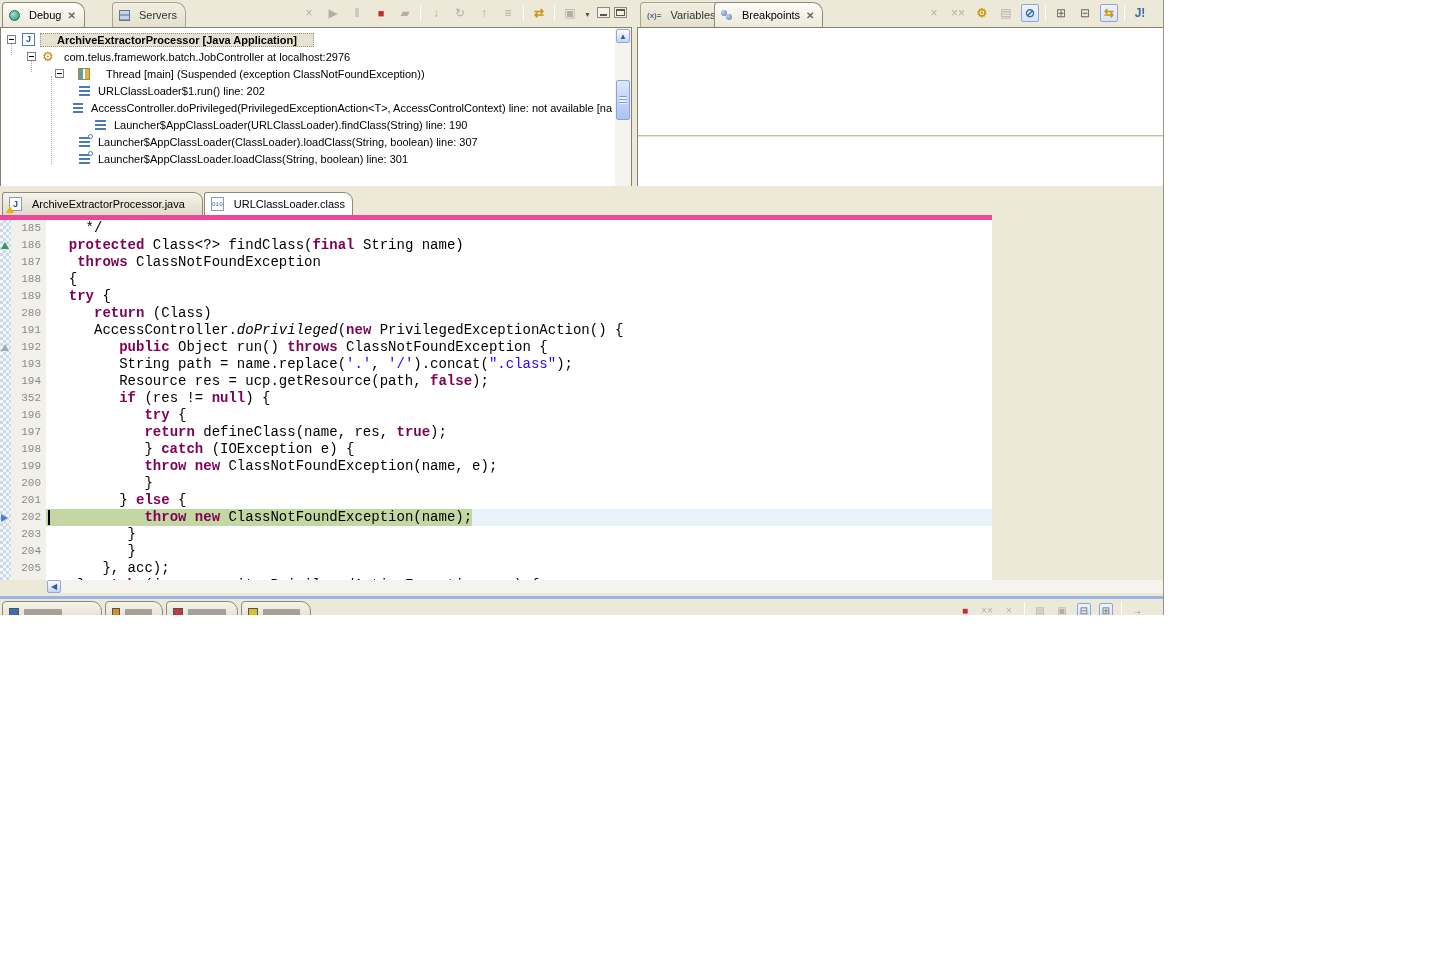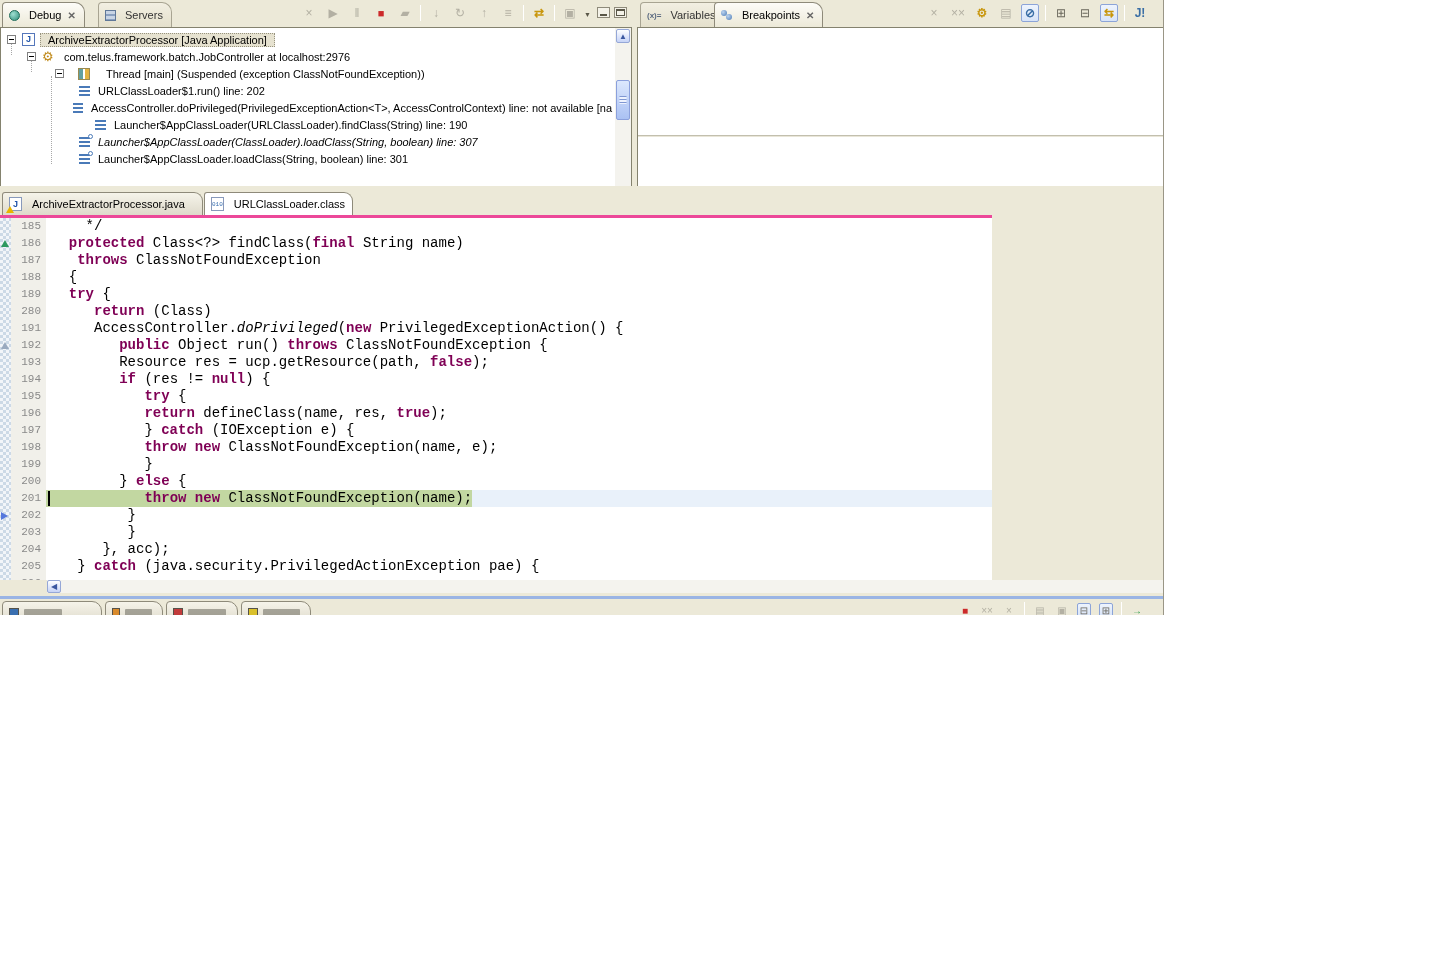--- a/index.html
+++ b/index.html
@@ -28,21 +28,21 @@
   .tsep{width:1px;height:16px;background:#c9c5b2;border-right:1px solid #fff;}
   .winbtn{width:13px;height:11px;border:1px solid #8e8a7a;background:#f4f2e8;margin-left:3px;position:relative;}
   .winbtn.min:after{content:"";position:absolute;left:2px;right:2px;bottom:1px;height:2px;background:#5a5748;}
   .winbtn.max:after{content:"";position:absolute;left:1px;right:1px;top:1px;bottom:1px;border:1px solid #5a5748;border-top-width:2px;}
   .dropdown{font-size:7px;color:#5a5748;margin-left:4px;}
   .content{position:absolute;left:0;top:27px;right:0;bottom:16px;background:#fff;
     border:1px solid #84826e;overflow:hidden;}
   
   .trow{position:absolute;height:17px;display:flex;align-items:center;font-size:11px;white-space:nowrap;}
   .trow .lbl{padding:1px 3px;}
-  .trow.selected .lbl{background:#e6e2d0;border:1px dotted #97937f;padding:0 7px;}
+  .trow.selected .lbl{background:#e6e2d0;border:1px dotted #97937f;padding:0 16px;font-weight:bold;}
   .expbox{width:9px;height:9px;border:1px solid #808080;background:#fff;position:relative;margin-right:6px;}
   .expbox:after{content:"";position:absolute;left:1px;right:1px;top:3px;height:1px;background:#000;}
   .ic{display:inline-block;margin-right:5px;position:relative;}
   .ic-japp{width:13px;height:13px;background:#fff;border:1px solid #5577bb;color:#2255aa;
     font-size:9px;font-weight:bold;text-align:center;line-height:11px;}
   .ic-proc{width:14px;height:14px;color:#c08a1a;font-size:13px;line-height:14px;}
   .ic-thread{width:12px;height:12px;background:linear-gradient(90deg,#62a0a0 0 4px,#fff 4px 6px,#e3b341 6px 10px,#fff 10px);border:1px solid #9a8a50;}
   .ic-frame{width:11px;height:10px;background:repeating-linear-gradient(#4a7ab8 0 2px,transparent 2px 4px);}
   .ic-frame .syncdot{position:absolute;right:-3px;top:-3px;width:5px;height:5px;border:1px solid #4a7ab8;border-radius:50%;background:#fff;}
   .dotline{position:absolute;border-left:1px dotted #a8a8a8;width:0;}
@@ -62,21 +62,21 @@
     font-size:11px;border:1px solid #8e8a7a;border-bottom:none;border-radius:3px 9px 0 0;
     background:linear-gradient(#f6f4ea,#dedacb);white-space:nowrap;overflow:hidden;}
   .etab.active{background:#fff;z-index:2;}
   .ic-jfile{width:13px;height:14px;background:#fff;border:1px solid #8899bb;color:#2255aa;font-size:9px;
     font-weight:bold;text-align:center;line-height:12px;position:relative;}
   .ic-jfile .warn{position:absolute;left:-4px;bottom:-3px;width:0;height:0;
     border-left:4px solid transparent;border-right:4px solid transparent;border-bottom:7px solid #e8b400;}
   .ic-classfile{width:14px;height:14px;background:#fff;border:1px solid #8899bb;color:#3a6fb0;
     font-size:6px;font-family:"Liberation Mono",monospace;text-align:center;line-height:13px;}
   #codearea{position:absolute;left:0;top:29px;width:992px;height:365px;background:#fff;
-    border-top:3px solid #ec4899;overflow:hidden;}
+    border-top:5px solid #ec4899;overflow:hidden;}
   #anno{position:absolute;left:0;top:0;width:11px;height:100%;
     background:repeating-conic-gradient(#ccd9e6 0% 25%,#f2f5f9 0% 50%) 0 0/6px 6px;}
   #gutter{position:absolute;left:11px;top:0;width:35px;height:100%;background:#f1f0ea;}
   #gutter .num{height:17px;line-height:17px;text-align:right;padding-right:5px;
     font-family:"Liberation Mono",monospace;font-size:11px;color:#8a8a8a;}
   #code-lines{position:absolute;left:46px;top:0;right:0;height:100%;}
   .cl{height:17px;line-height:17px;font-family:"Liberation Mono",monospace;font-size:14px;
     white-space:pre;color:#000;}
   .cl .pad{padding-left:6px;display:inline-block;height:17px;}
   .cl.curr{background:#e9f1fa;position:relative;}
@@ -106,21 +106,21 @@
 
 <div id="window">
 
   <div class="stack" id="stack-left">
     <div class="tabrow">
       <div class="vtab" style="left:2px;">
         <span class="ic" style="width:11px;height:11px;border-radius:50%;background:radial-gradient(circle at 35% 35%,#9fe0d2,#2e8c7a);border:1px solid #1e6c5a;"></span>
         <span id="t-debug">Debug</span>
         <span class="closex">✕</span>
       </div>
-      <div class="vtab inactive" style="left:98px;">
+      <div class="vtab inactive" style="left:112px;">
         <span class="ic" style="width:11px;height:11px;background:linear-gradient(#c8d4e4 0 3px,#8aa0c0 3px 5px,#c8d4e4 5px 8px,#8aa0c0 8px);border:1px solid #607898;"></span>
         <span id="t-servers">Servers</span>
       </div>
       <div class="toolbar" style="left:300px;" id="tb-debug">
           <div class="ticon dis">×</div>
           <div class="ticon dis">▶</div>
           <div class="ticon dis">‖</div>
           <div class="ticon red">■</div>
           <div class="ticon dis">▰</div>
           <div class="tsep"></div>
@@ -168,21 +168,21 @@
           <div class="trow" style="top: 71px; left: 0px; right: 0px;">
             <span style="display: inline-block; width: 78px;"></span>
             <span class="ic ic-frame"></span>
             <span class="lbl">AccessController.doPrivileged(PrivilegedExceptionAction&lt;T&gt;, AccessControlContext) line: not available [na</span>
           </div>
           <div class="trow" style="top: 88px; left: 16px; right: 0px;">
             <span style="display: inline-block; width: 78px;"></span>
             <span class="ic ic-frame"></span>
             <span class="lbl">Launcher$AppClassLoader(URLClassLoader).findClass(String) line: 190</span>
           </div>
-          <div class="trow" style="top: 105px; left: 0px; right: 0px; font-style: italic;">
+          <div class="trow" style="top: 105px; left: 0px; right: 0px;">
             <span style="display: inline-block; width: 78px;"></span>
             <span class="ic ic-frame">
               <span class="syncdot"></span>
             </span>
             <span class="lbl">Launcher$AppClassLoader(ClassLoader).loadClass(String, boolean) line: 307</span>
           </div>
           <div class="trow" style="top: 122px; left: 0px; right: 0px;">
             <span style="display: inline-block; width: 78px;"></span>
             <span class="ic ic-frame">
               <span class="syncdot"></span>
@@ -266,21 +266,21 @@
           <div class="num">185</div>
           <div class="num">186</div>
           <div class="num">187</div>
           <div class="num">188</div>
           <div class="num">189</div>
           <div class="num">280</div>
           <div class="num">191</div>
           <div class="num">192</div>
           <div class="num">193</div>
           <div class="num">194</div>
-          <div class="num">195</div>
+          <div class="num">352</div>
           <div class="num">196</div>
           <div class="num">197</div>
           <div class="num">198</div>
           <div class="num">199</div>
           <div class="num">200</div>
           <div class="num">201</div>
           <div class="num">202</div>
           <div class="num">203</div>
           <div class="num">204</div>
           <div class="num">205</div>
@@ -288,20 +288,21 @@
         </div>
       <div id="code-lines">
           <div class="cl"><span class="pad"><span>    */</span></span></div>
           <div class="cl"><span class="pad"><span>  </span><span class="k">protected</span><span> Class&lt;?&gt; findClass(</span><span class="k">final</span><span> String name)</span></span></div>
           <div class="cl"><span class="pad"><span>   </span><span class="k">throws</span><span> ClassNotFoundException</span></span></div>
           <div class="cl"><span class="pad"><span>  {</span></span></div>
           <div class="cl"><span class="pad"><span>  </span><span class="k">try</span><span> {</span></span></div>
           <div class="cl"><span class="pad"><span>     </span><span class="k">return</span><span> (Class)</span></span></div>
           <div class="cl"><span class="pad"><span>     AccessController.</span><span class="i">doPrivileged</span><span>(</span><span class="k">new</span><span> PrivilegedExceptionAction() {</span></span></div>
           <div class="cl"><span class="pad"><span>        </span><span class="k">public</span><span> Object run() </span><span class="k">throws</span><span> ClassNotFoundException {</span></span></div>
+          <div class="cl"><span class="pad"><span>        String path = name.replace(</span><span class="s">'.'</span><span>, </span><span class="s">'/'</span><span>).concat(</span><span class="s">".class"</span><span>);</span></span></div>
           <div class="cl"><span class="pad"><span>        Resource res = ucp.getResource(path, </span><span class="k">false</span><span>);</span></span></div>
           <div class="cl"><span class="pad"><span>        </span><span class="k">if</span><span> (res != </span><span class="k">null</span><span>) {</span></span></div>
           <div class="cl"><span class="pad"><span>           </span><span class="k">try</span><span> {</span></span></div>
           <div class="cl"><span class="pad"><span>           </span><span class="k">return</span><span> defineClass(name, res, </span><span class="k">true</span><span>);</span></span></div>
           <div class="cl"><span class="pad"><span>           } </span><span class="k">catch</span><span> (IOException e) {</span></span></div>
           <div class="cl"><span class="pad"><span>           </span><span class="k">throw</span><span> </span><span class="k">new</span><span> ClassNotFoundException(name, e);</span></span></div>
           <div class="cl"><span class="pad"><span>           }</span></span></div>
           <div class="cl"><span class="pad"><span>        } </span><span class="k">else</span><span> {</span></span></div>
           <div class="cl curr"><span class="pad"><span>           </span><span class="k">throw</span><span> </span><span class="k">new</span><span> ClassNotFoundException(name);</span></span><span class="caret"></span></div>
           <div class="cl"><span class="pad"><span>         }</span></span></div>

